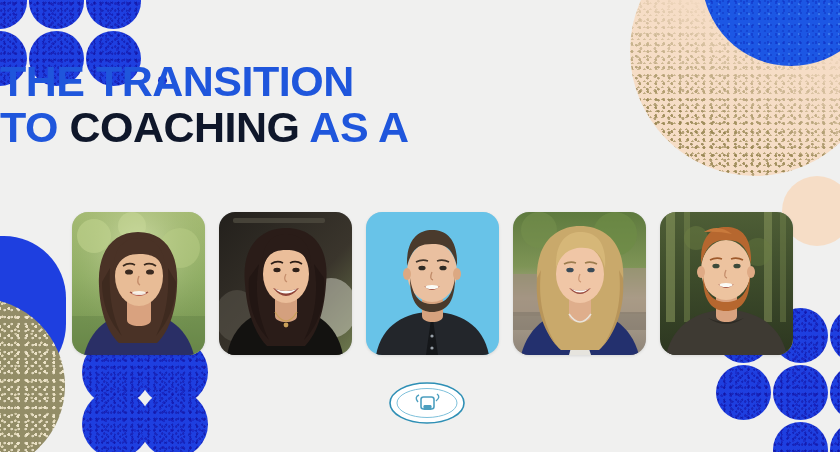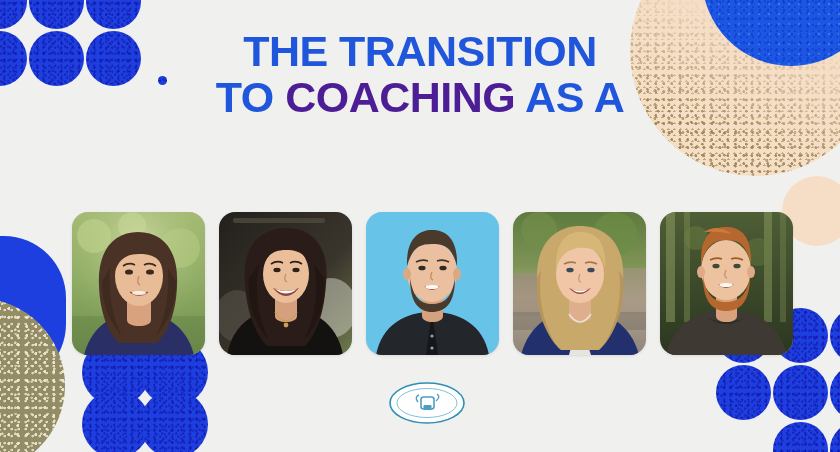--- a/index.html
+++ b/index.html
@@ -60,34 +60,33 @@
       radial-gradient(circle at 40% 93%, rgba(155,138,84,.7) 0 1px, transparent 1.4px),
       radial-gradient(circle at 78% 76%, rgba(145,128,76,.65) 0 1.3px, transparent 1.7px);
     background-size:8px 8px, 11px 11px, 6px 6px, 14px 14px;
     -webkit-mask-image:linear-gradient(200deg, transparent 40%, #000 78%);
     mask-image:linear-gradient(200deg, transparent 40%, #000 78%);
   }
 
   
   #title-block{
     position:absolute;
-    left:0;right:0;top:28px;
-    text-align:center;
+    left:0;right:0;top:58px;
     z-index:6;
   }
   .tline{
     font-weight:700;
     font-size:43px;
     line-height:46px;
     letter-spacing:-0.5px;
     white-space:nowrap;
     font-family:"Liberation Sans", sans-serif;
   }
   .blue{color:#1F56DC;}
-  .olive{color:#4c1d95;}
+  .olive{color:#0f172a;}
 
   
   #portrait-row{
     position:absolute;
     left:72px;top:212px;
     display:flex;
     gap:14px;
     z-index:7;
   }
   .pcard{

